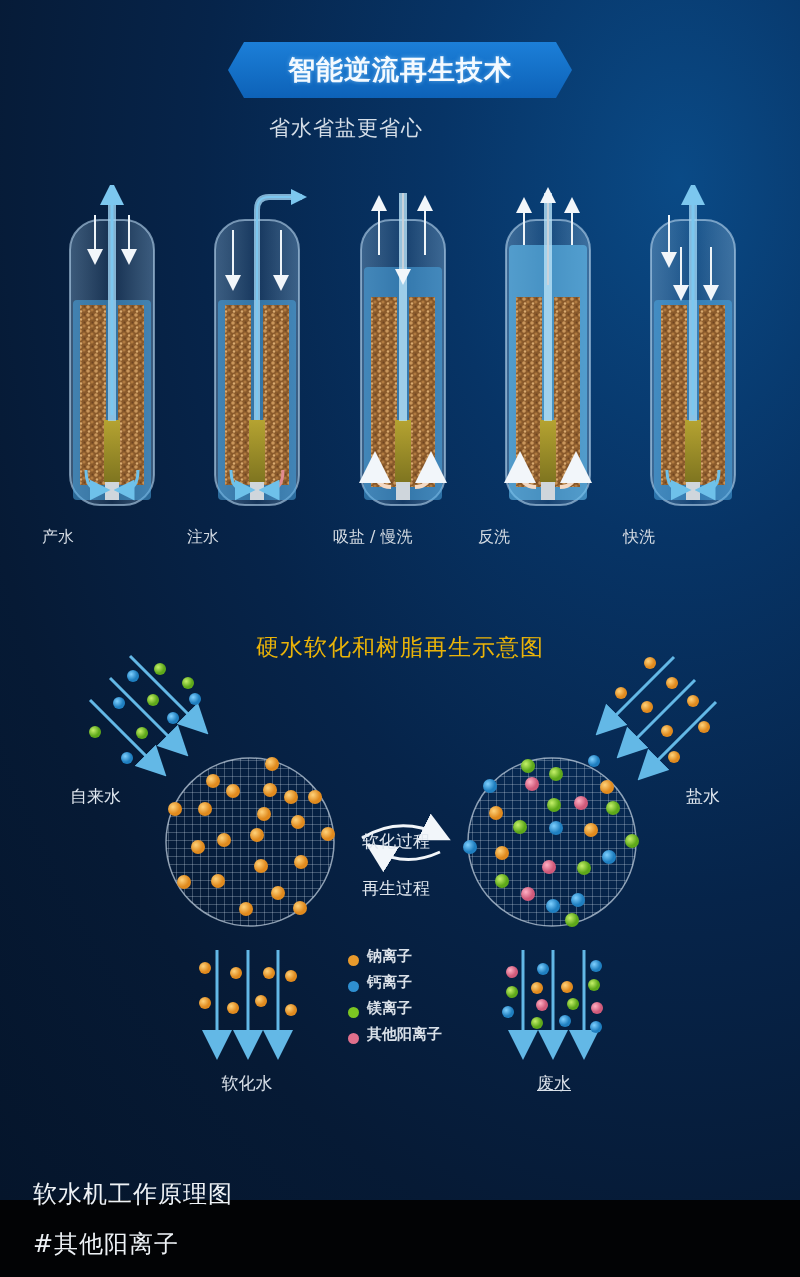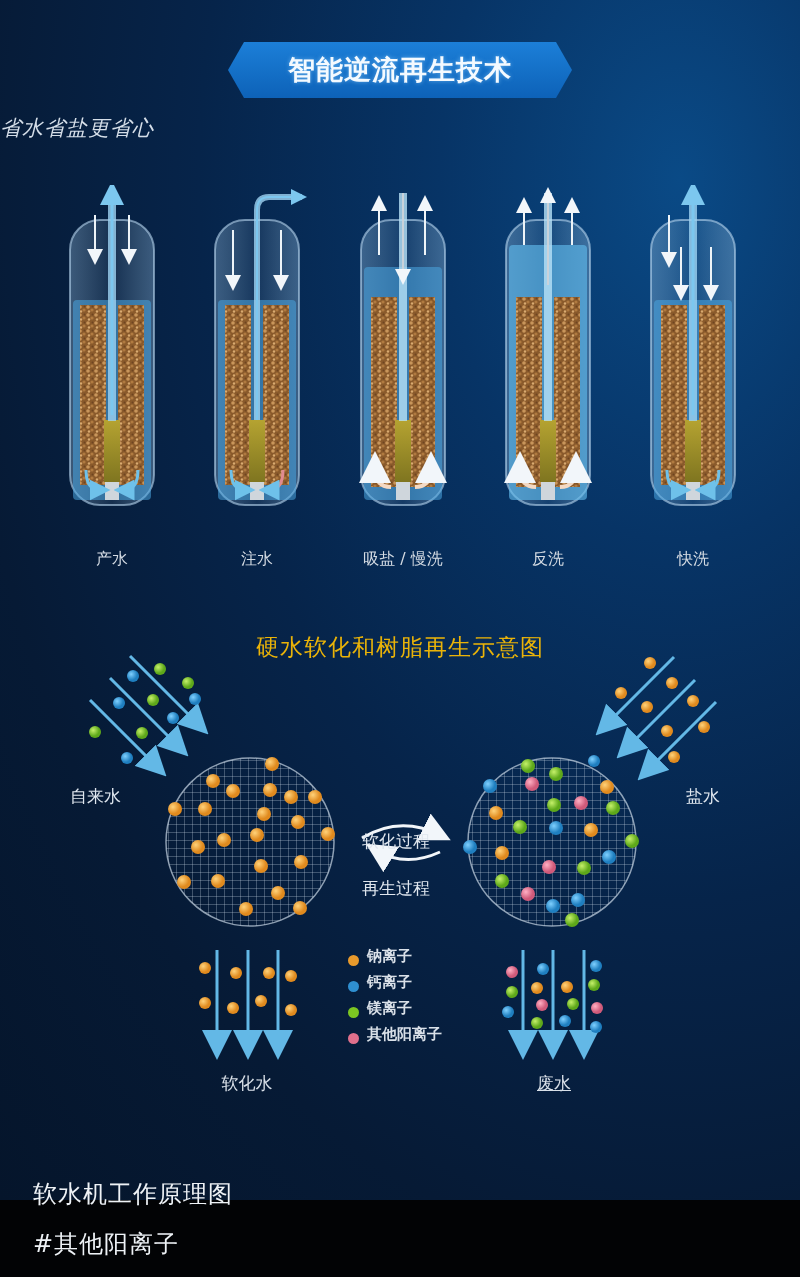--- a/index.html
+++ b/index.html
@@ -10,24 +10,24 @@
     background: radial-gradient(ellipse at 85% 15%, #0a4a86 0%, #073466 25%, #06244a 50%, #061a35 75%, #05152b 100%);
   }
   #bottom-bar { position: absolute; left: 0; top: 1200px; width: 800px; height: 77px; background: #020305; }
   .banner {
     position: absolute; left: 228px; top: 42px; width: 344px; height: 56px;
     background: linear-gradient(180deg, #1c7fd8 0%, #0d62b8 100%);
     clip-path: polygon(16px 0, calc(100% - 16px) 0, 100% 50%, calc(100% - 16px) 100%, 16px 100%, 0 50%);
     display: flex; align-items: center; justify-content: center;
   }
   .banner-text { font-size: 27px; font-weight: bold; color: #f4faff; letter-spacing: 1px; text-shadow: 0 0 4px rgba(150,210,255,0.6); }
-  .subtitle { position: absolute; left: 0; width: 692px; top: 114px; font-size: 21px; color: #d5dee8; letter-spacing: 1px; font-style: italic; }
+  .subtitle { position: absolute; left: 0; width: 692px; top: 114px; text-align: center; font-size: 21px; color: #d5dee8; letter-spacing: 1px; }
   .tank { position: absolute; top: 185px; width: 100px; height: 330px; }
   .tank svg { width: 100%; height: 100%; }
-  .tank-label { position: absolute; top: 527px; width: 140px; text-align: center; font-size: 16px; color: #d4dbe3; margin-top: 22px; }
+  .tank-label { position: absolute; top: 527px; width: 140px; text-align: left; font-size: 16px; color: #d4dbe3; }
   .section-title { position: absolute; left: 0; width: 800px; top: 632px; text-align: center; font-size: 23px; color: #eab308; letter-spacing: 1px; }
   .diagram { position: absolute; left: 0; top: 0; width: 800px; height: 1200px; pointer-events: none; }
   .side-label { position: absolute; font-size: 17px; color: #dfe6ee; }
   .proc-label { position: absolute; font-size: 17px; color: #dfe6ee; }
   .legend { position: absolute; left: 348px; top: 944px; }
   .legend-item { display: flex; align-items: flex-end; height: 22px; margin-bottom: 4px; font-weight: bold; }
   .legend-dot { width: 11px; height: 11px; border-radius: 50%; margin-right: 8px; }
   .legend-text { font-size: 15px; color: #d9e0e8; }
   .out-label { position: absolute; top: 1072px; font-size: 17px; color: #d9e0e8; width: 120px; text-align: center; }
   .caption { position: absolute; left: 33px; font-size: 24px; color: #eef2f6; letter-spacing: 1px; }

